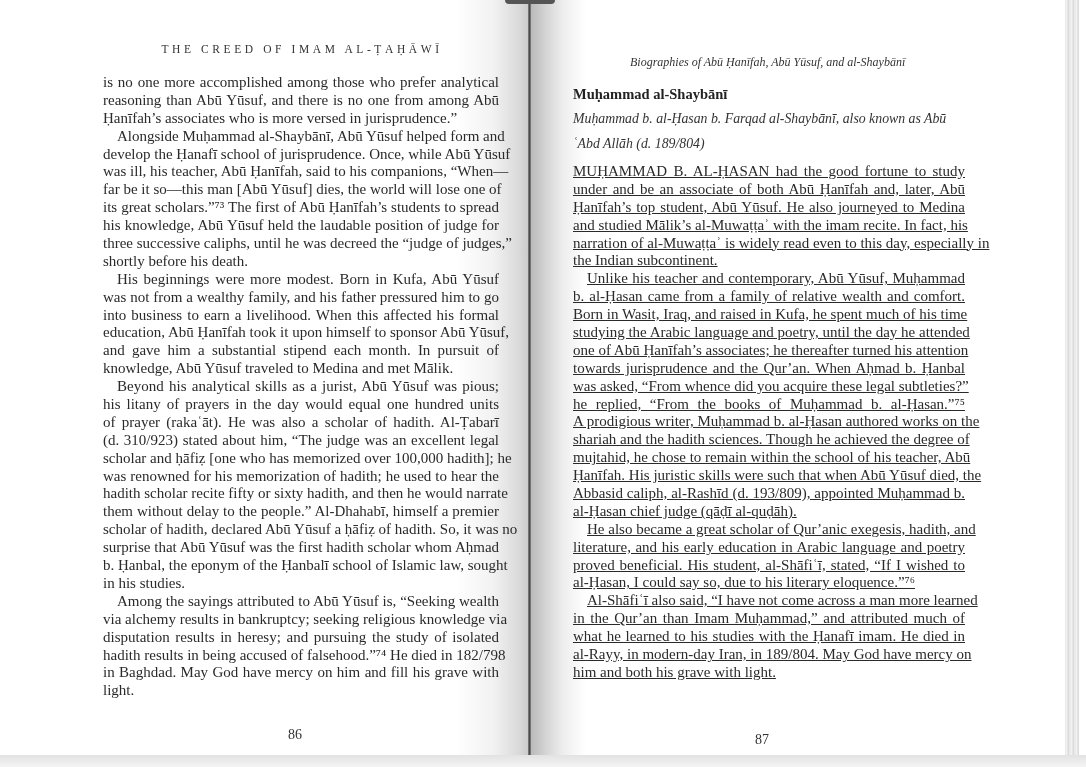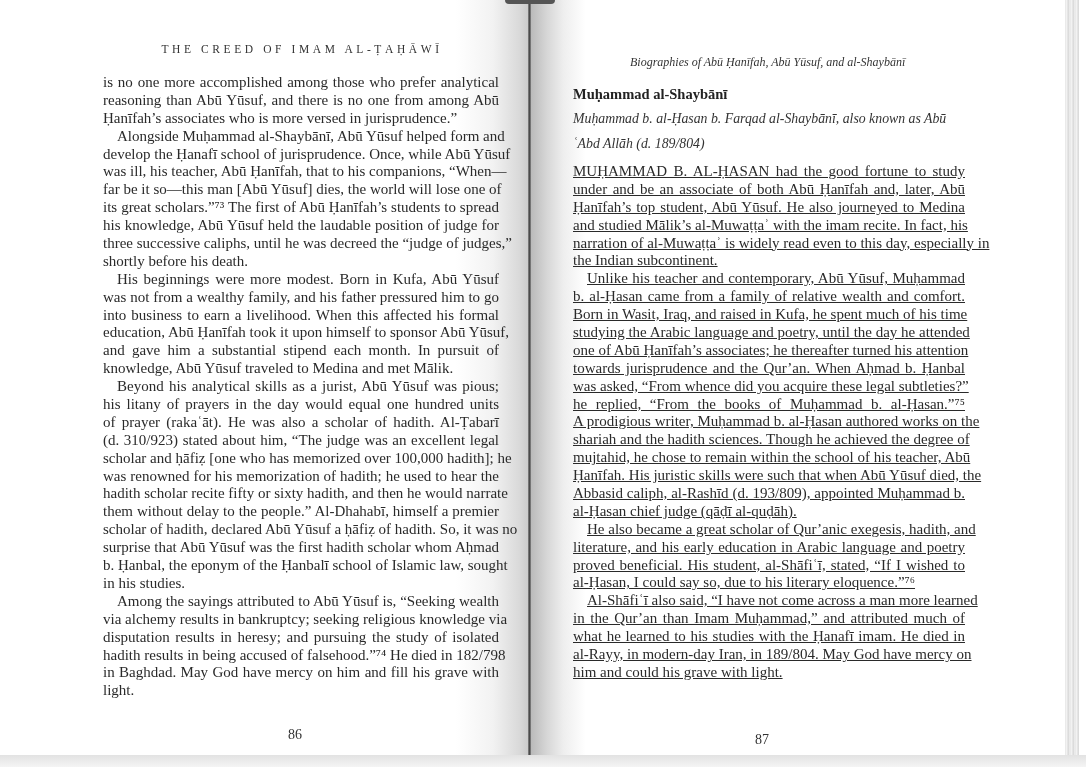--- a/index.html
+++ b/index.html
@@ -45,21 +45,21 @@
   <div class="right-edge"></div>
   <div class="bottom-edge"></div>
 
   <div class="running-head-left">THE CREED OF IMAM AL-ṬAḤĀWĪ</div>
   <div class="text-block text-left" id="left-text">
       <span class="line">is no one more accomplished among those who prefer analytical</span>
       <span class="line">reasoning than Abū Yūsuf, and there is no one from among Abū</span>
       <span class="line last">Ḥanīfah’s associates who is more versed in jurisprudence.”</span>
       <span class="line indent">Alongside Muḥammad al-Shaybānī, Abū Yūsuf helped form and</span>
       <span class="line">develop the Ḥanafī school of jurisprudence. Once, while Abū Yūsuf</span>
-      <span class="line">was ill, his teacher, Abū Ḥanīfah, that to his companions, “When—</span>
+      <span class="line">was ill, his teacher, Abū Ḥanīfah, said to his companions, “When—</span>
       <span class="line">far be it so—this man [Abū Yūsuf] dies, the world will lose one of</span>
       <span class="line">its great scholars.”⁷³ The first of Abū Ḥanīfah’s students to spread</span>
       <span class="line">his knowledge, Abū Yūsuf held the laudable position of judge for</span>
       <span class="line">three successive caliphs, until he was decreed the “judge of judges,”</span>
       <span class="line last">shortly before his death.</span>
       <span class="line indent">His beginnings were more modest. Born in Kufa, Abū Yūsuf</span>
       <span class="line">was not from a wealthy family, and his father pressured him to go</span>
       <span class="line">into business to earn a livelihood. When this affected his formal</span>
       <span class="line">education, Abū Ḥanīfah took it upon himself to sponsor Abū Yūsuf,</span>
       <span class="line">and gave him a substantial stipend each month. In pursuit of</span>
@@ -110,16 +110,16 @@
       <span class="line">Abbasid caliph, al-Rashīd (d. 193/809), appointed Muḥammad b.</span>
       <span class="line last">al-Ḥasan chief judge (qāḍī al-quḍāh).</span>
       <span class="line indent">He also became a great scholar of Qur’anic exegesis, hadith, and</span>
       <span class="line">literature, and his early education in Arabic language and poetry</span>
       <span class="line">proved beneficial. His student, al-Shāfiʿī, stated, “If I wished to</span>
       <span class="line last">al-Ḥasan, I could say so, due to his literary eloquence.”⁷⁶</span>
       <span class="line indent">Al-Shāfiʿī also said, “I have not come across a man more learned</span>
       <span class="line">in the Qur’an than Imam Muḥammad,” and attributed much of</span>
       <span class="line">what he learned to his studies with the Ḥanafī imam. He died in</span>
       <span class="line">al-Rayy, in modern-day Iran, in 189/804. May God have mercy on</span>
-      <span class="line last">him and could his grave with light.</span>
+      <span class="line last">him and both his grave with light.</span>
     </div>
   <div class="page-number pn-right">87</div>
 </div>
 
 </body></html>

